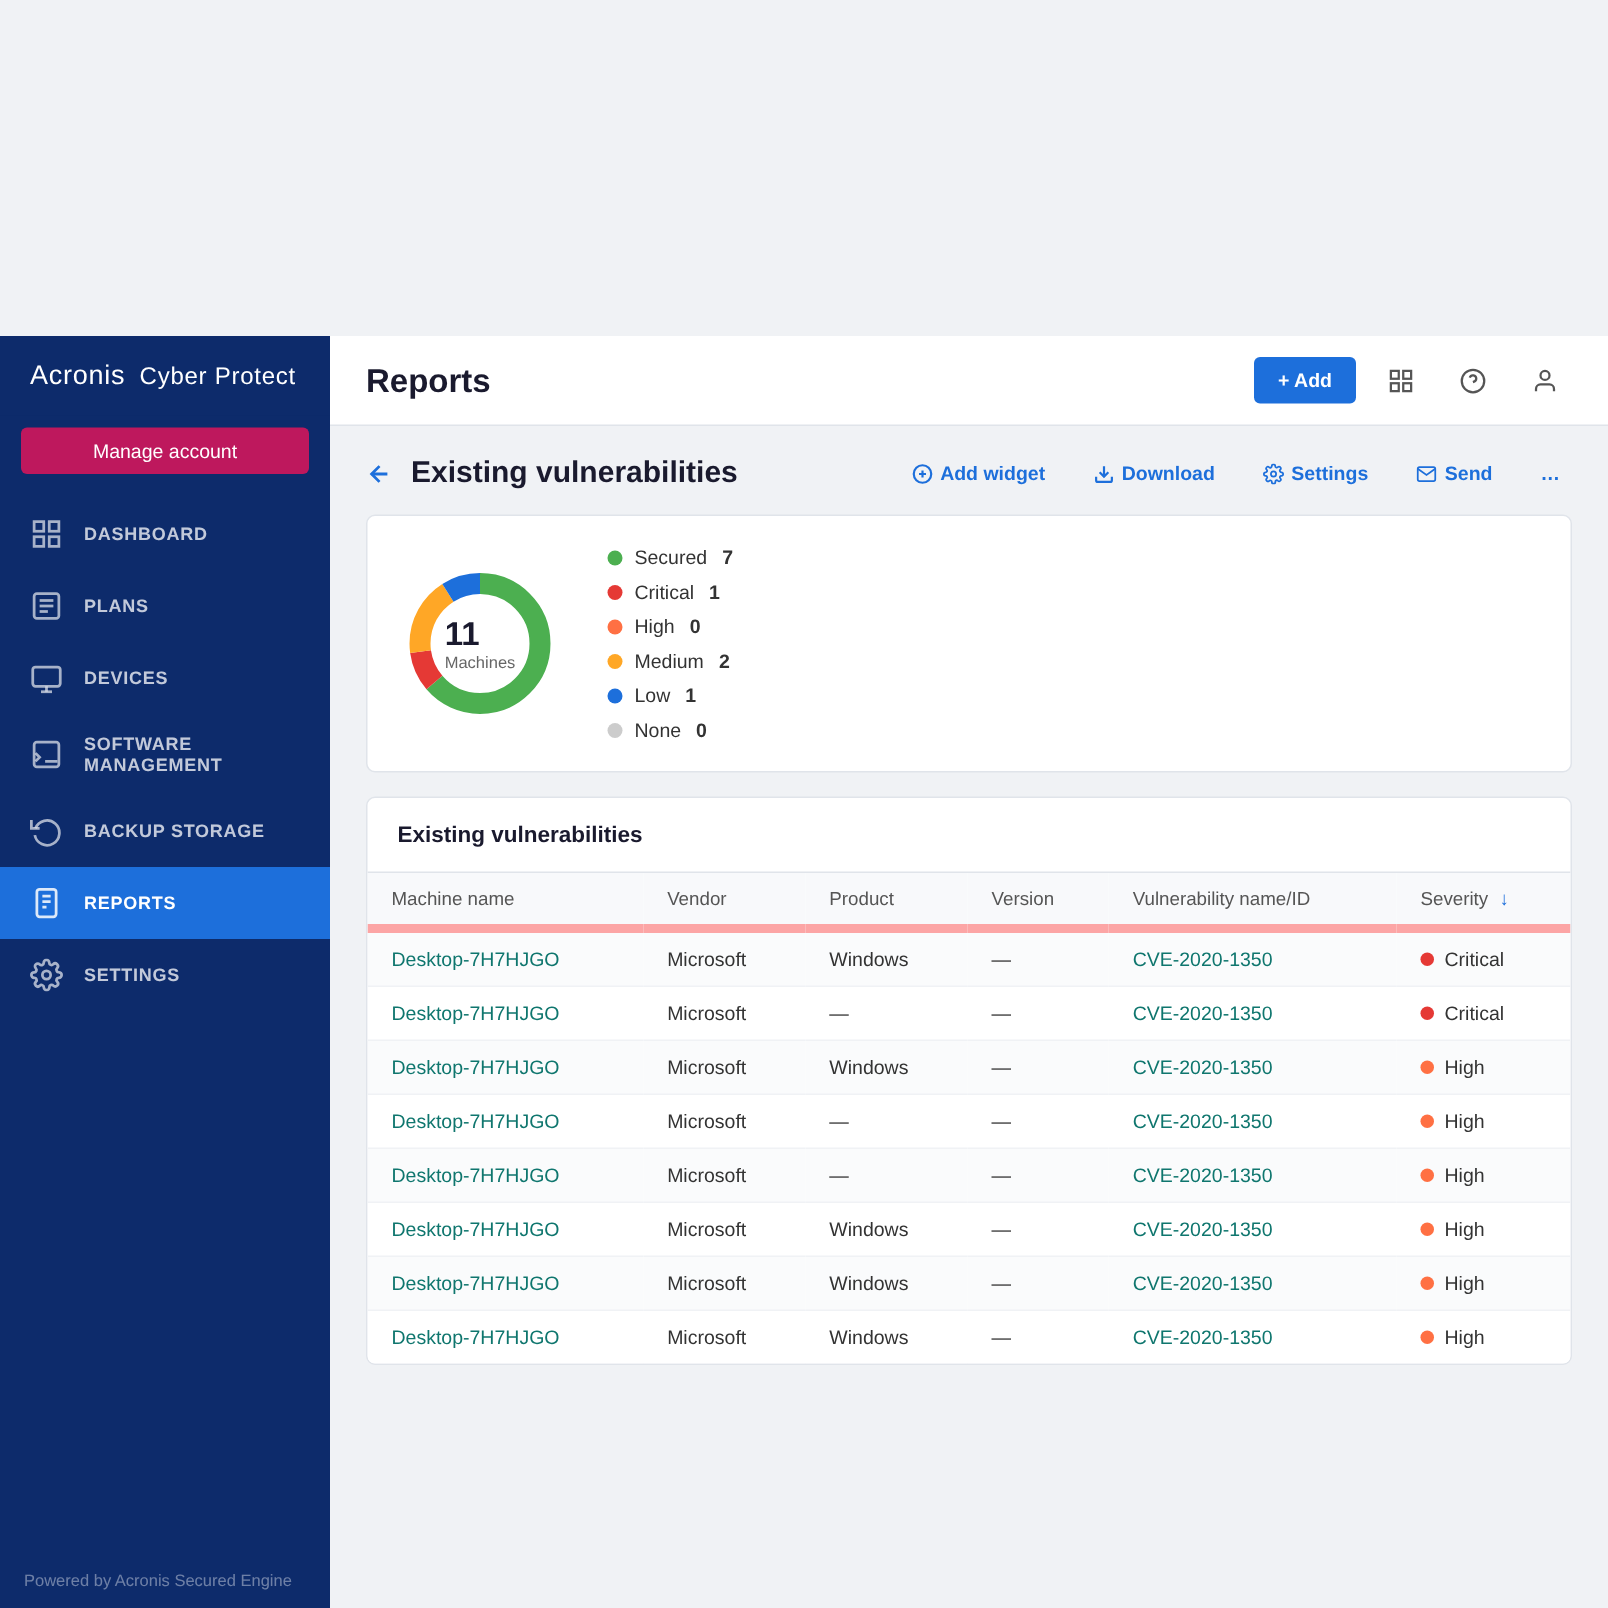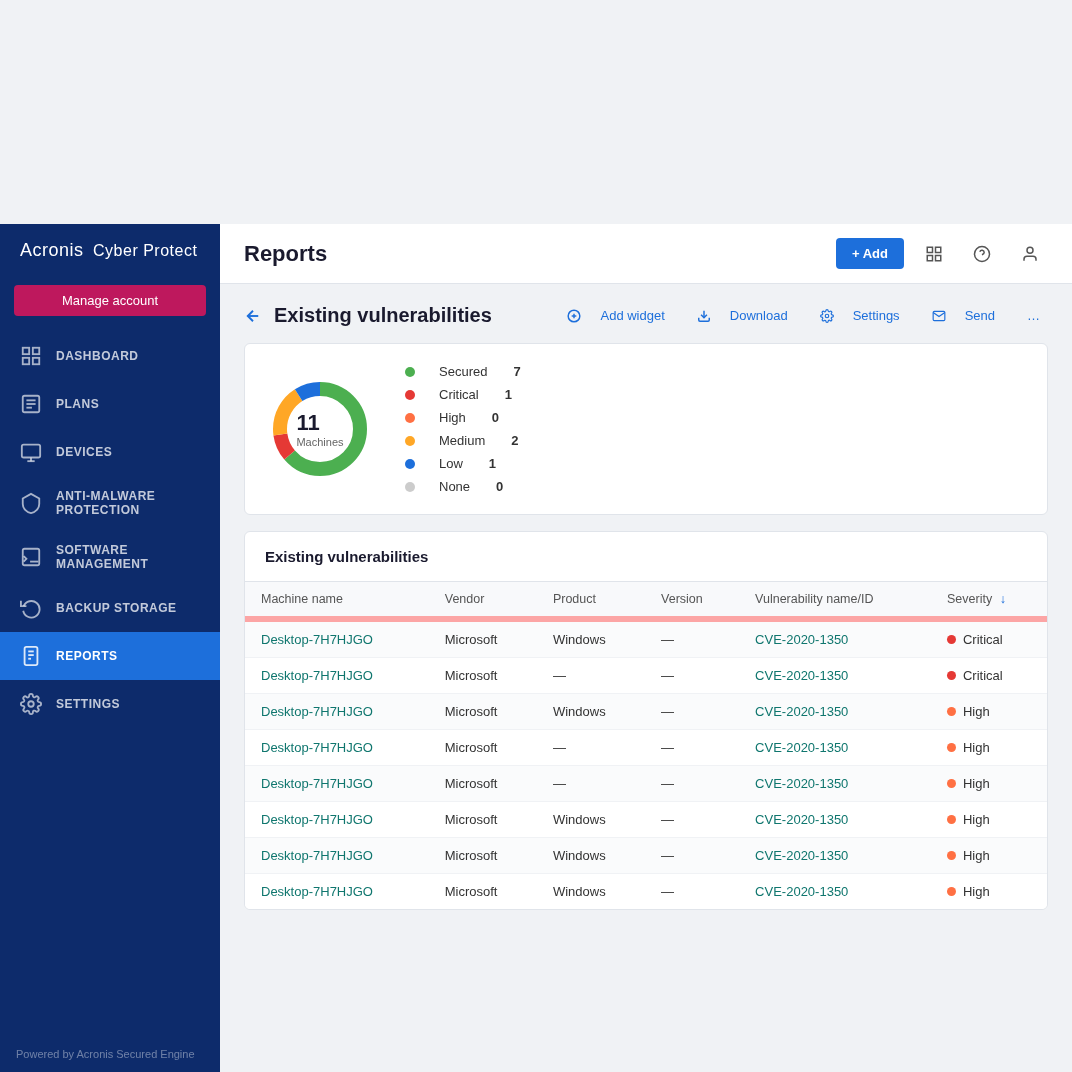--- a/index.html
+++ b/index.html
@@ -159,27 +159,28 @@
       color: #1a1a2e;
     }
     .report-actions {
       display: flex;
       align-items: center;
       gap: 16px;
     }
     .report-action-btn {
       display: flex;
       align-items: center;
-      gap: 19px;
+      gap: 5px;
       background: none;
       border: none;
       color: #1d6fdb;
       font-size: 13px;
       cursor: pointer;
       padding: 4px 8px;
+      font-weight: bold;
     }
 
     
     .card {
       background: white;
       border-radius: 6px;
       padding: 20px;
       margin-bottom: 16px;
       border: 1px solid #e0e4ea;
     }
@@ -216,21 +217,21 @@
       color: #666;
     }
     .legend {
       display: flex;
       flex-direction: column;
       gap: 8px;
     }
     .legend-item {
       display: flex;
       align-items: center;
-      gap: 24px;
+      gap: 8px;
       font-size: 13px;
       color: #333;
     }
     .legend-dot {
       width: 10px;
       height: 10px;
       border-radius: 50%;
       flex-shrink: 0;
     }
     .legend-count {
@@ -333,26 +334,20 @@
         </svg>
         <span>PLANS</span>
       </div>
       <div class="nav-item">
         <svg class="nav-icon" viewBox="0 0 24 24" fill="none" stroke="currentColor" stroke-width="2">
           <rect x="2" y="4" width="20" height="14" rx="2"></rect>
             <line x1="8" y1="22" x2="16" y2="22"></line>
             <line x1="12" y1="18" x2="12" y2="22"></line>
         </svg>
         <span>DEVICES</span>
-      </div>
-      <div class="nav-item">
-        <svg class="nav-icon" viewBox="0 0 24 24" fill="none" stroke="currentColor" stroke-width="2">
-          <path d="M12 2L3 7v6c0 5 4 9 9 10 5-1 9-5 9-10V7L12 2z"></path>
-        </svg>
-        <span>ANTI-MALWARE PROTECTION</span>
       </div>
       <div class="nav-item">
         <svg class="nav-icon" viewBox="0 0 24 24" fill="none" stroke="currentColor" stroke-width="2">
           <path d="M4 17l3-3-3-3"></path>
             <line x1="11" y1="17" x2="20" y2="17"></line>
             <rect x="3" y="3" width="18" height="18" rx="2"></rect>
         </svg>
         <span>SOFTWARE MANAGEMENT</span>
       </div>
       <div class="nav-item">

